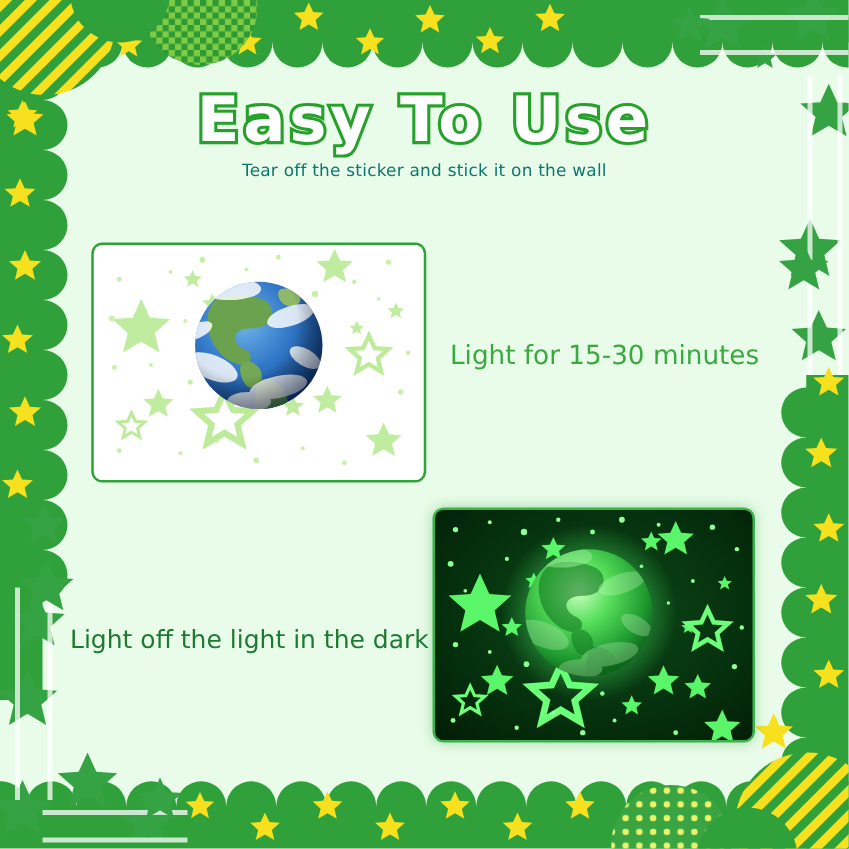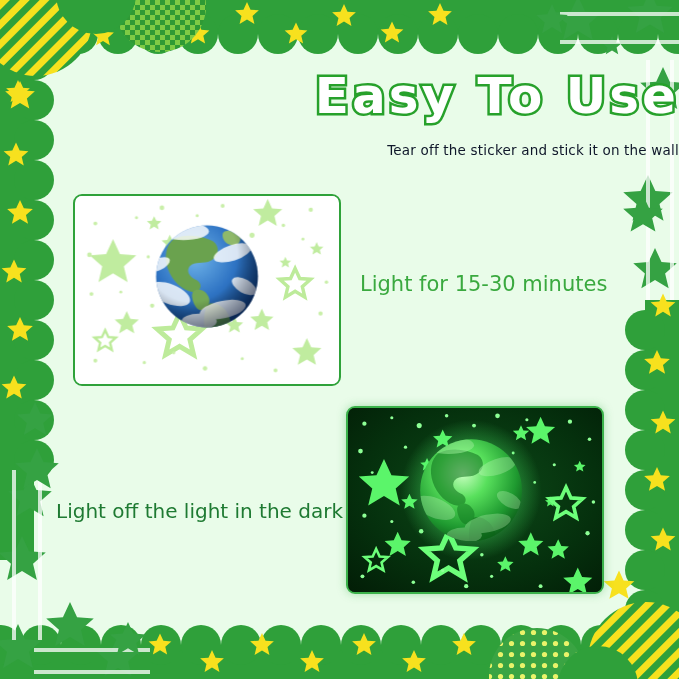--- a/index.html
+++ b/index.html
@@ -29,39 +29,39 @@
     height: 679px;
     pointer-events: none;
   }
 
   
   .title-area {
     position: absolute;
     left: 0;
     top: 68px;
     width: 679px;
-    text-align: right;
+    text-align: center;
   }
   .headline {
     font-family: "DejaVu Sans", sans-serif;
     font-size: 50px;
     font-weight: bold;
     letter-spacing: 3px;
     color: #ffffff;
     -webkit-text-stroke: 5px #27a12b;
     paint-order: stroke fill;
     margin: 0;
     line-height: 1.12;
     text-shadow: 0 0 0 #27a12b;
   }
   .subhead {
-    margin: 18px 0 0 0;
+    margin: 5px 0 0 0;
     font-family: "DejaVu Sans", sans-serif;
     font-size: 13.5px;
-    color: #0f172a;
+    color: #0f766e;
     letter-spacing: .2px;
   }
 
   
   .caption {
     position: absolute;
     font-family: "DejaVu Sans", sans-serif;
     white-space: nowrap;
   }
   .caption-light {

